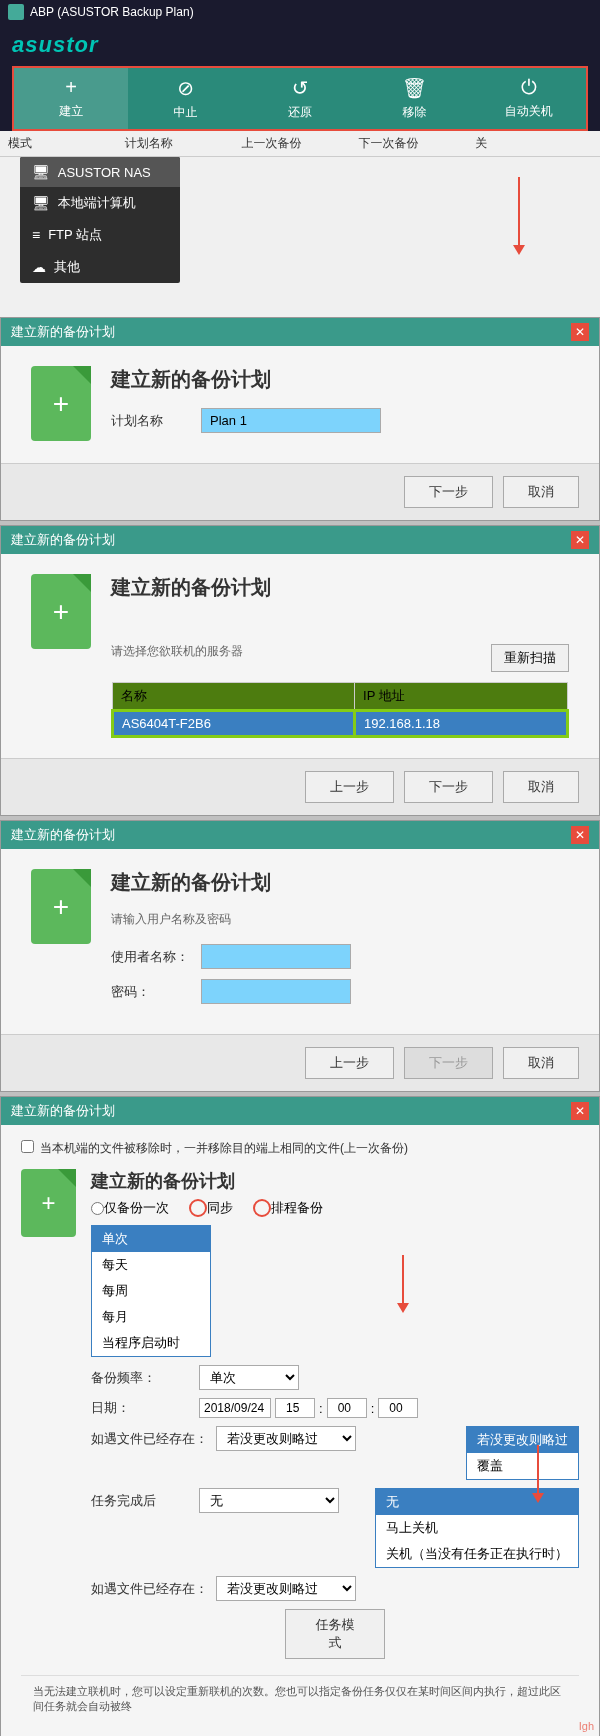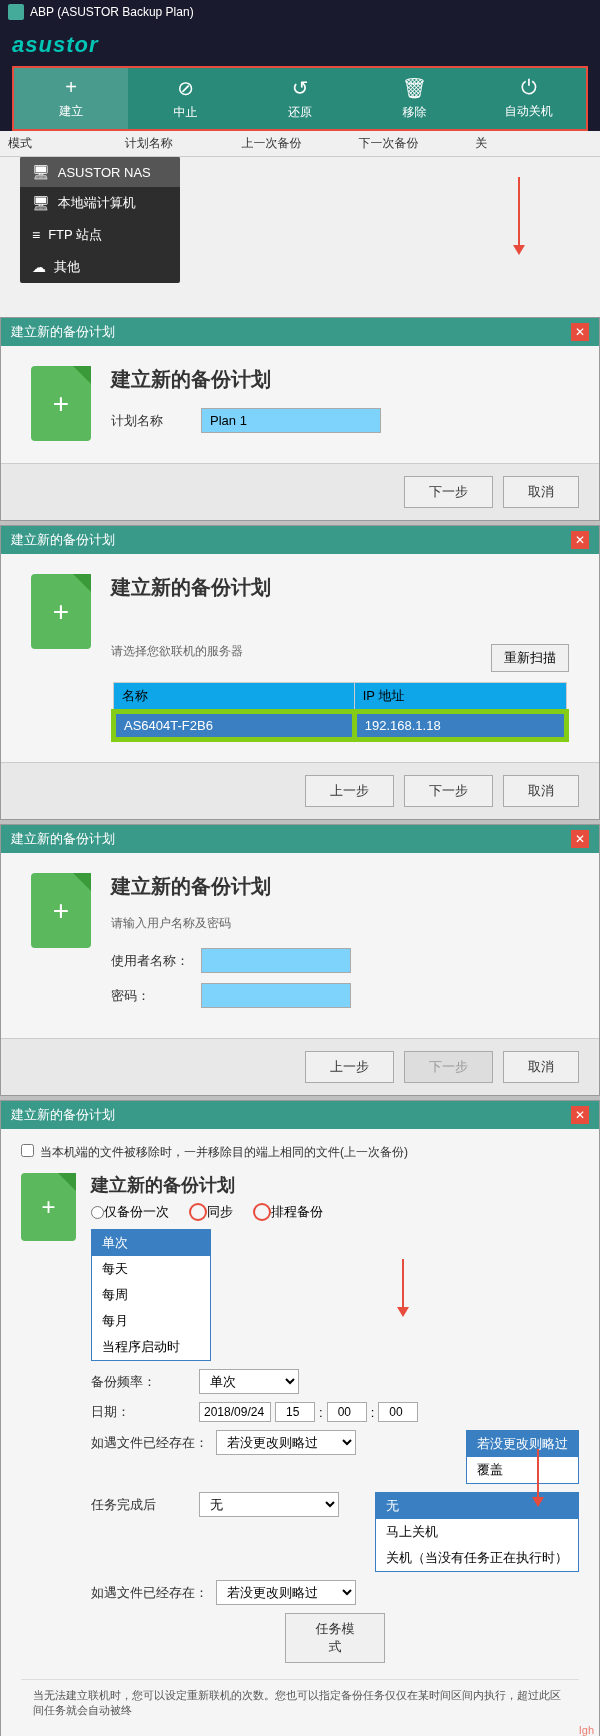--- a/index.html
+++ b/index.html
@@ -192,28 +192,28 @@
     }
 
     
     .server-table {
       width: 100%;
       border-collapse: collapse;
       margin-top: 10px;
       font-size: 13px;
     }
     .server-table th {
-      background: #0ea5e9;
+      background: #4d7c0f;
       border: 1px solid #ccc;
       padding: 4px 8px;
       text-align: left;
       font-weight: normal;
     }
     .server-table td {
-      border: 5px solid #84cc16;
+      border: 3px solid #84cc16;
       padding: 4px 8px;
     }
     .server-table tr.selected td {
       background: #3a7fc1;
       color: #fff;
     }
     .rescan-btn {
       float: right;
       padding: 4px 12px;
       background: #f0f0f0;

